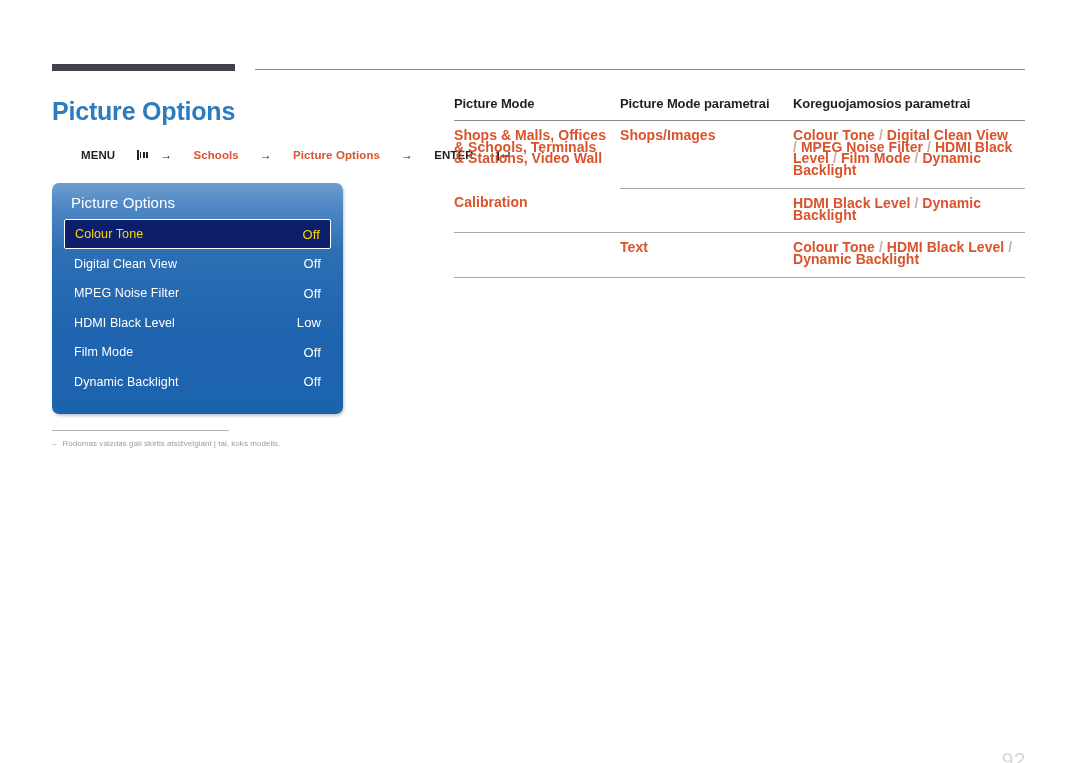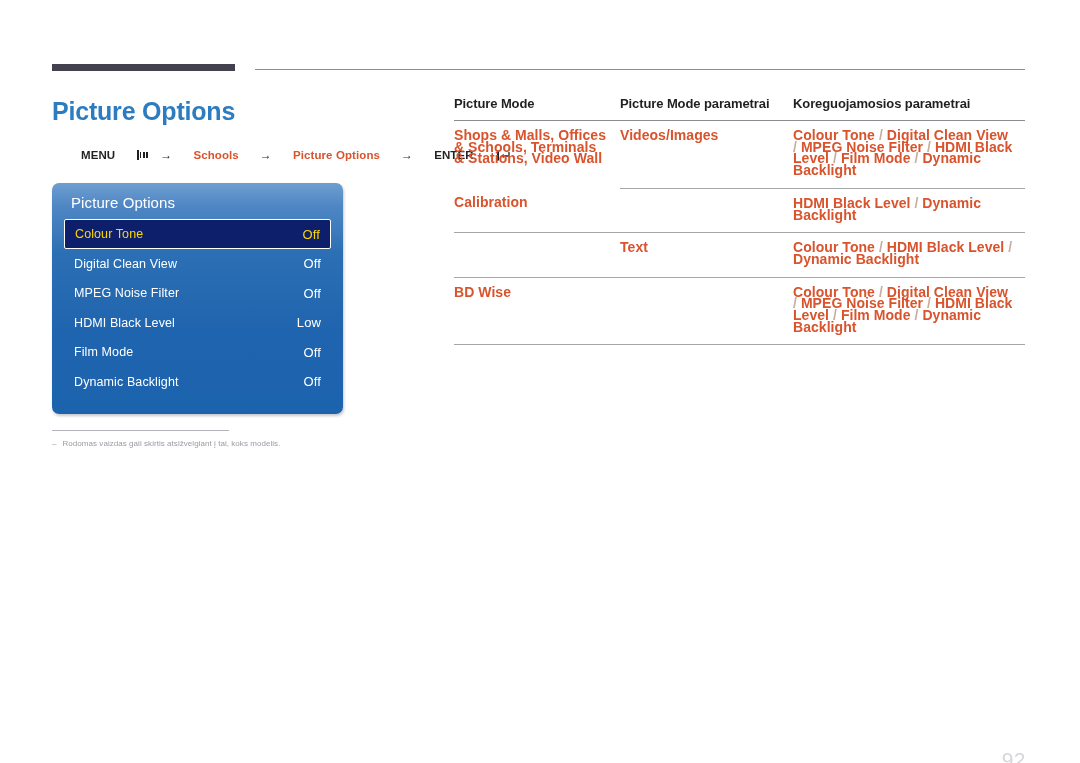--- a/index.html
+++ b/index.html
@@ -310,35 +310,30 @@
     <thead>
       <tr>
         <th>Picture Mode</th>
         <th>Picture Mode parametrai</th>
         <th>Koreguojamosios parametrai</th>
       </tr>
     </thead>
     <tbody>
       <tr class="part-rule">
         <td>Shops &amp; Malls, Offices &amp; Schools, Terminals &amp; Stations, Video Wall</td>
-        <td>Videos/Images</td>
+        <td>Shops/Images</td>
         <td>Colour Tone<span class="sep"> / </span>Digital Clean View<span class="sep"> / </span>MPEG Noise Filter<span class="sep"> / </span>HDMI Black Level<span class="sep"> / </span>Film Mode<span class="sep"> / </span>Dynamic Backlight</td>
       </tr>
       <tr class="full-rule">
         <td>Calibration</td>
         <td></td>
         <td>HDMI Black Level<span class="sep"> / </span>Dynamic Backlight</td>
       </tr>
       <tr class="full-rule">
         <td></td>
         <td>Text</td>
         <td>Colour Tone<span class="sep"> / </span>HDMI Black Level<span class="sep"> / </span>Dynamic Backlight</td>
       </tr>
-      <tr class="full-rule">
-        <td>BD Wise</td>
-        <td></td>
-        <td>Colour Tone<span class="sep"> / </span>Digital Clean View<span class="sep"> / </span>MPEG Noise Filter<span class="sep"> / </span>HDMI Black Level<span class="sep"> / </span>Film Mode<span class="sep"> / </span>Dynamic Backlight</td>
-      </tr>
     </tbody>
   </table>
 </div>
 
 <div class="page-num">92</div>
 
 </body></html>

